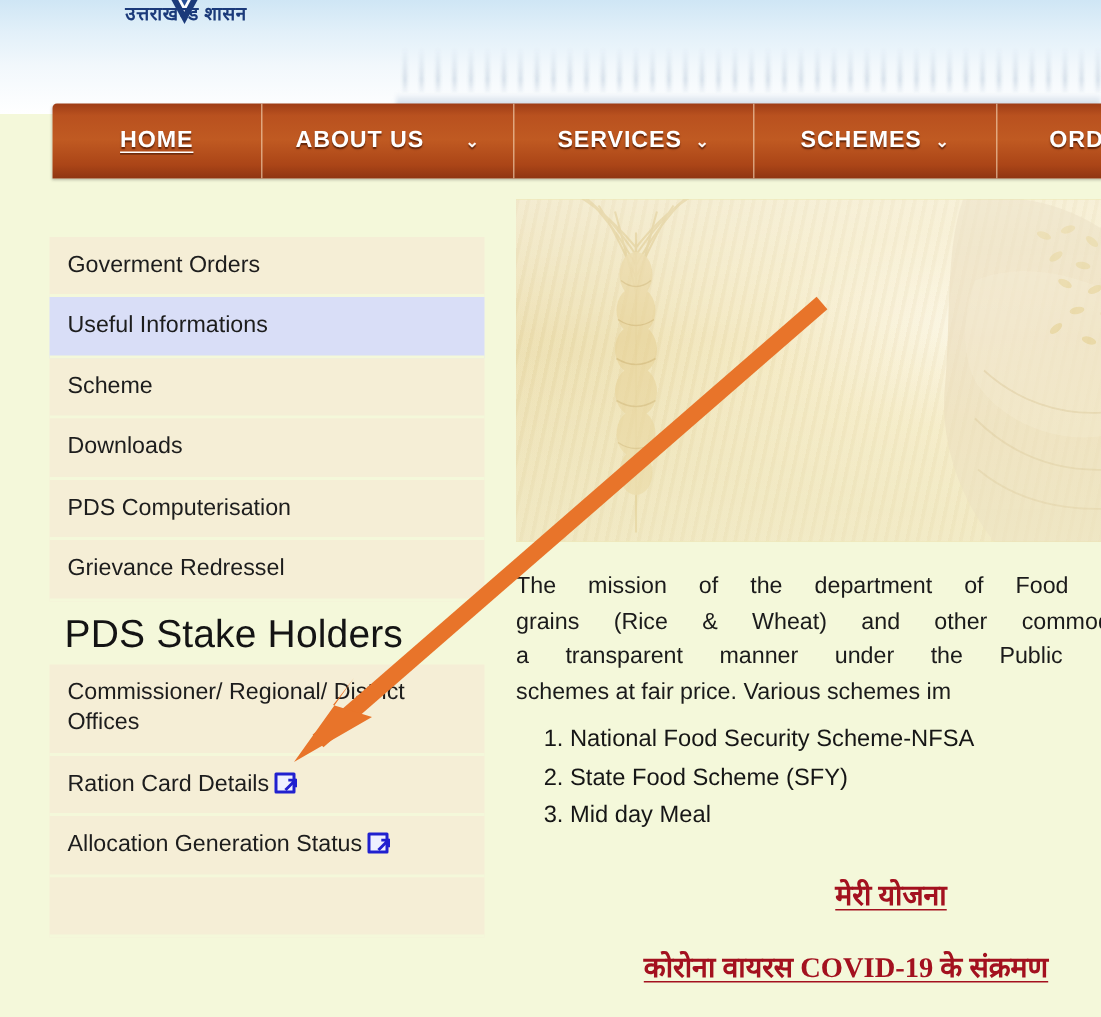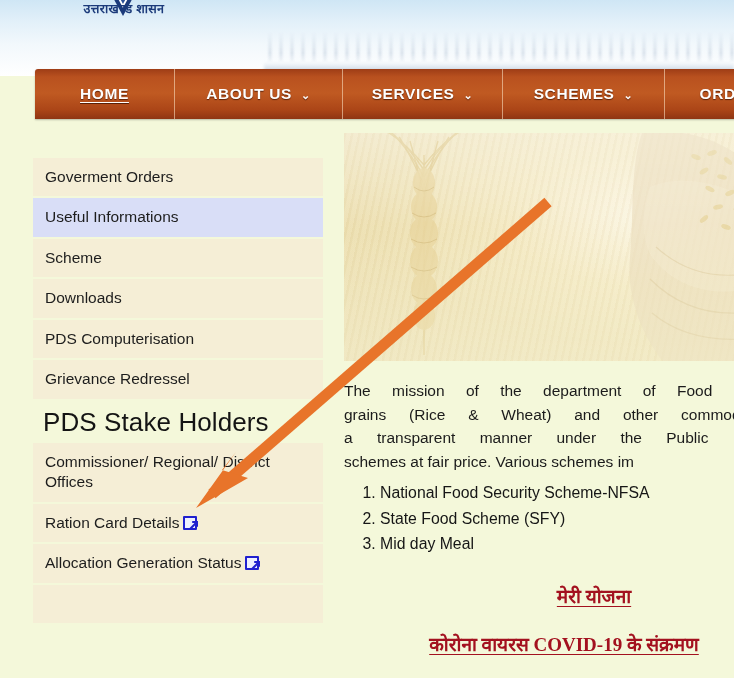--- a/index.html
+++ b/index.html
@@ -116,21 +116,21 @@
     box-sizing: border-box;
   }
   .nav-item:first-child { border-left: none; }
   .nav-item.home {
     min-width: 140px;
   }
   .nav-item.home .nav-label {
     text-decoration: underline;
     text-underline-offset: 3px;
   }
-  .nav-item.about { min-width: 168px; }
+  .nav-item.about { min-width: 168px; justify-content: space-between; }
   .nav-item.services { min-width: 160px; }
   .nav-item.schemes { min-width: 162px; }
   .nav-item.orders { min-width: 140px; }
   .caret {
     font-size: 11px;
     line-height: 1;
     opacity: 0.95;
     transform: translateY(1px);
   }
 

